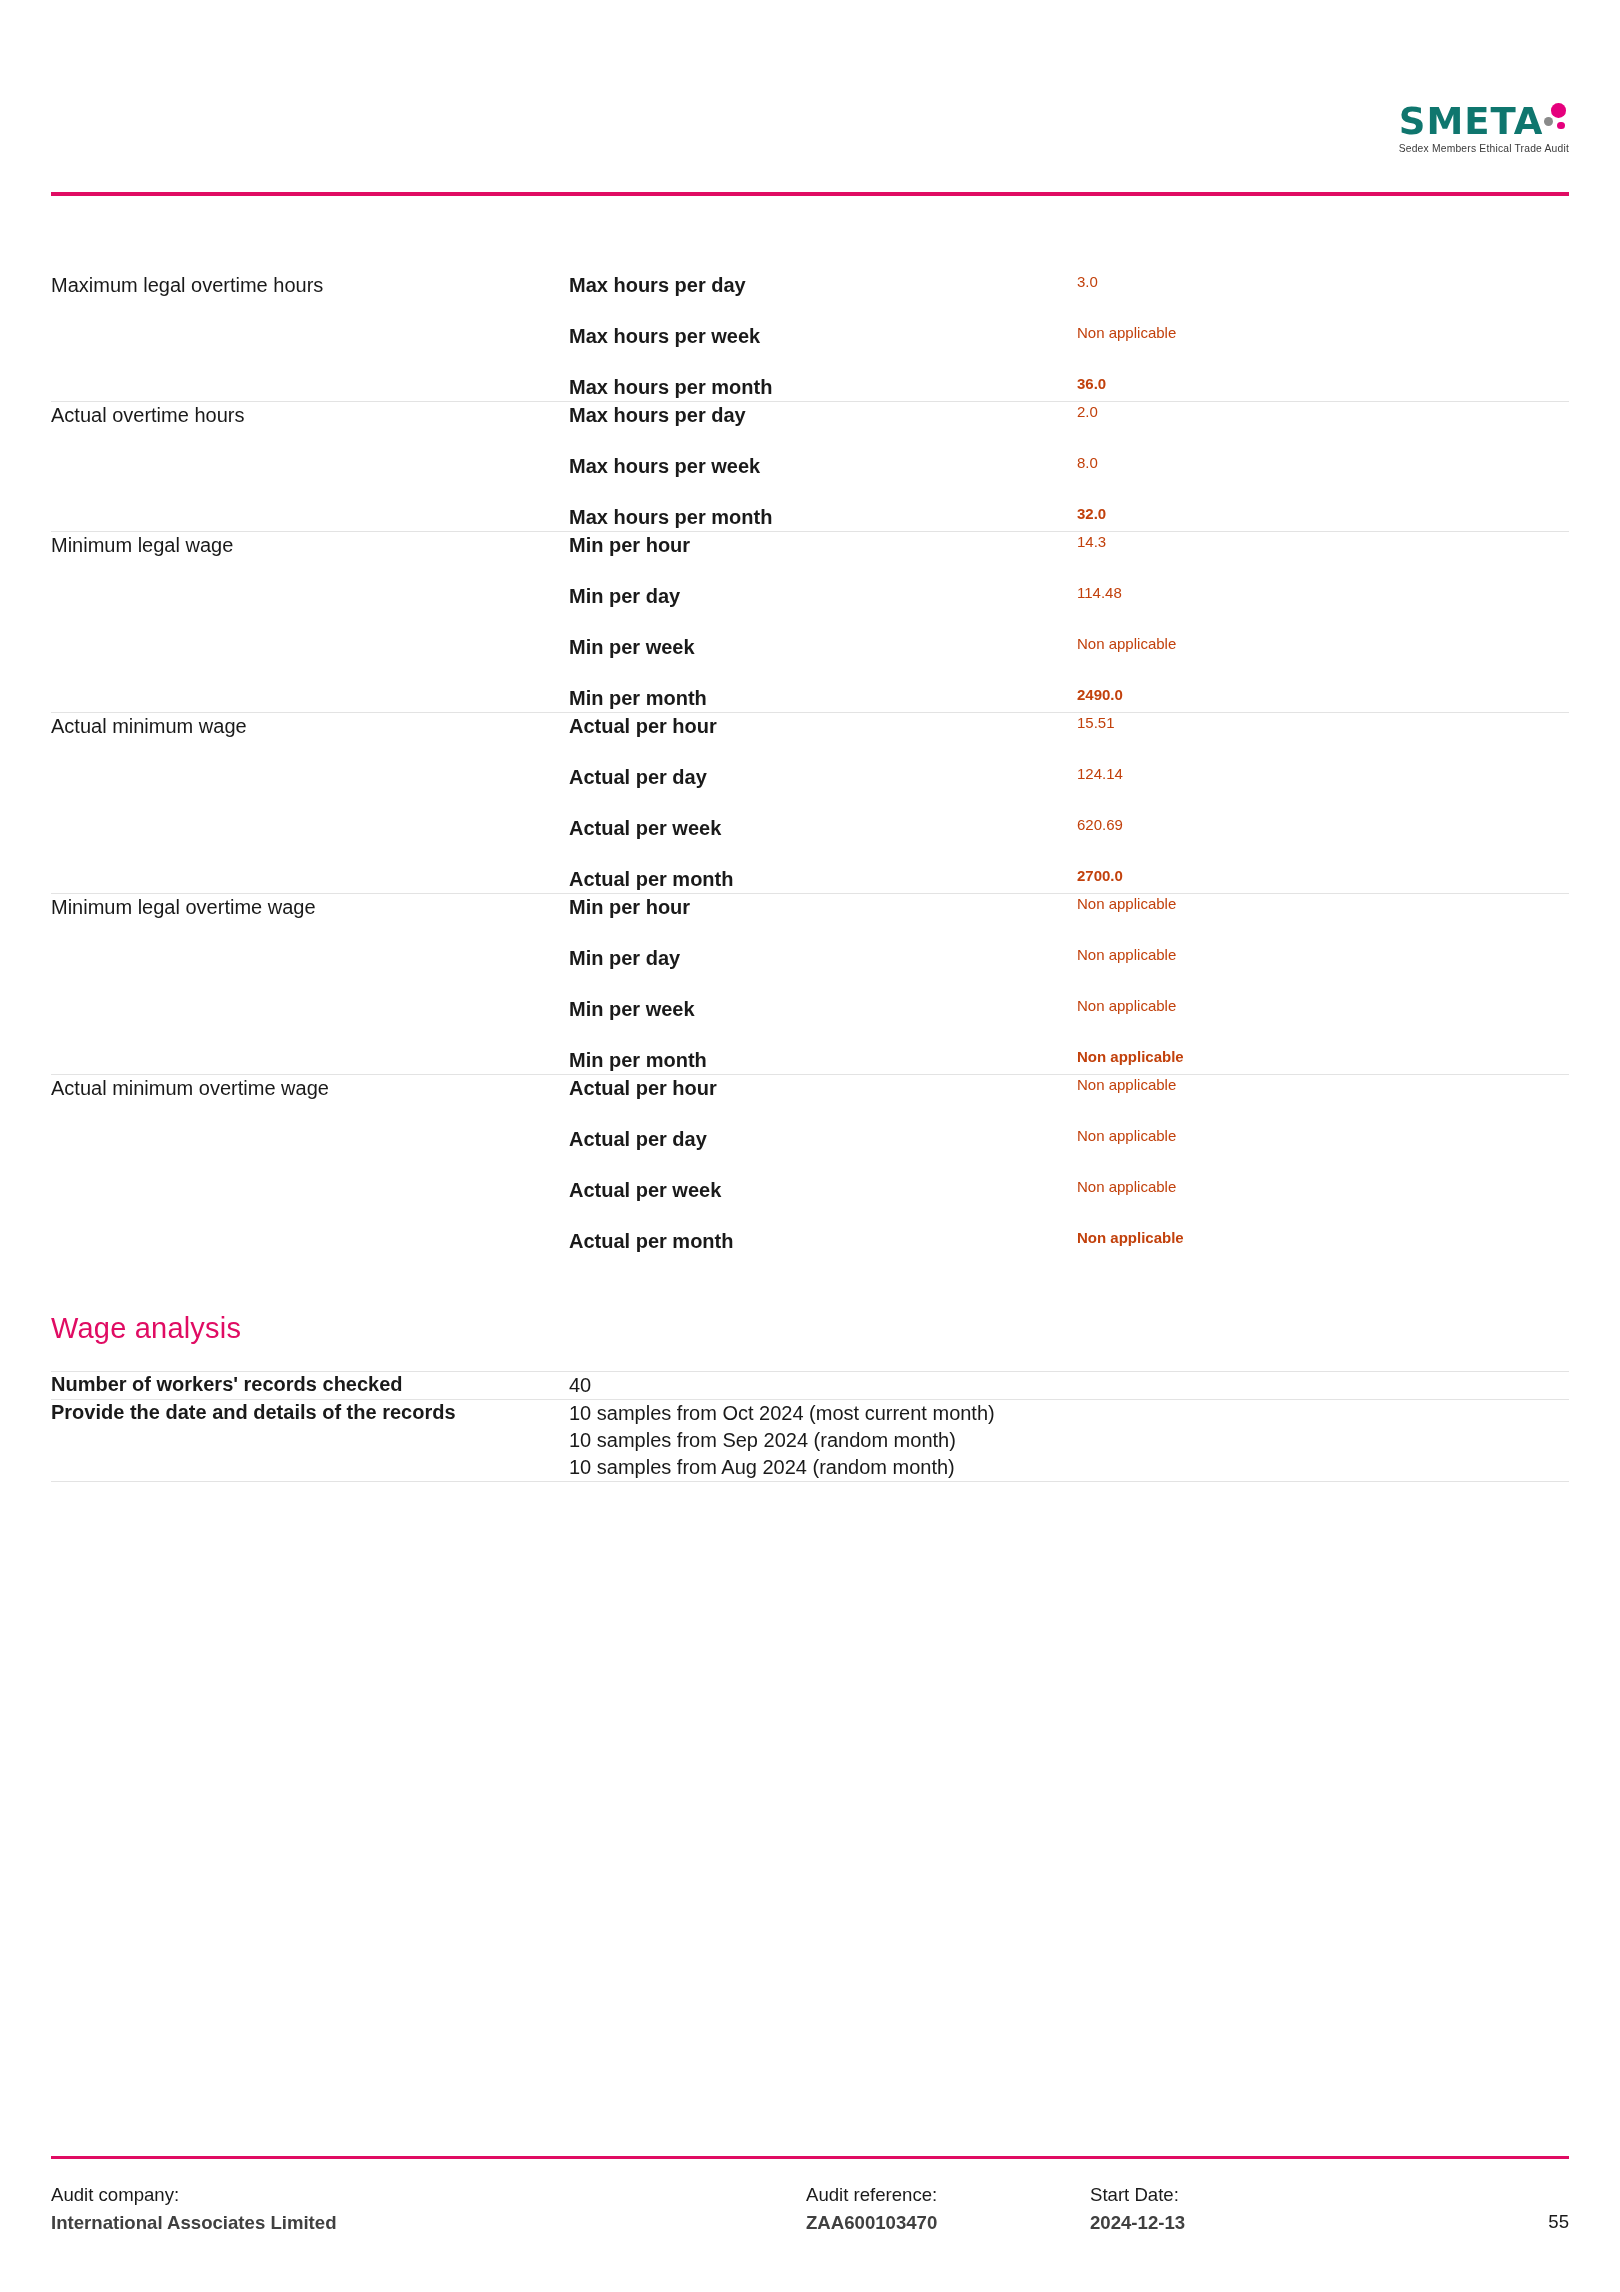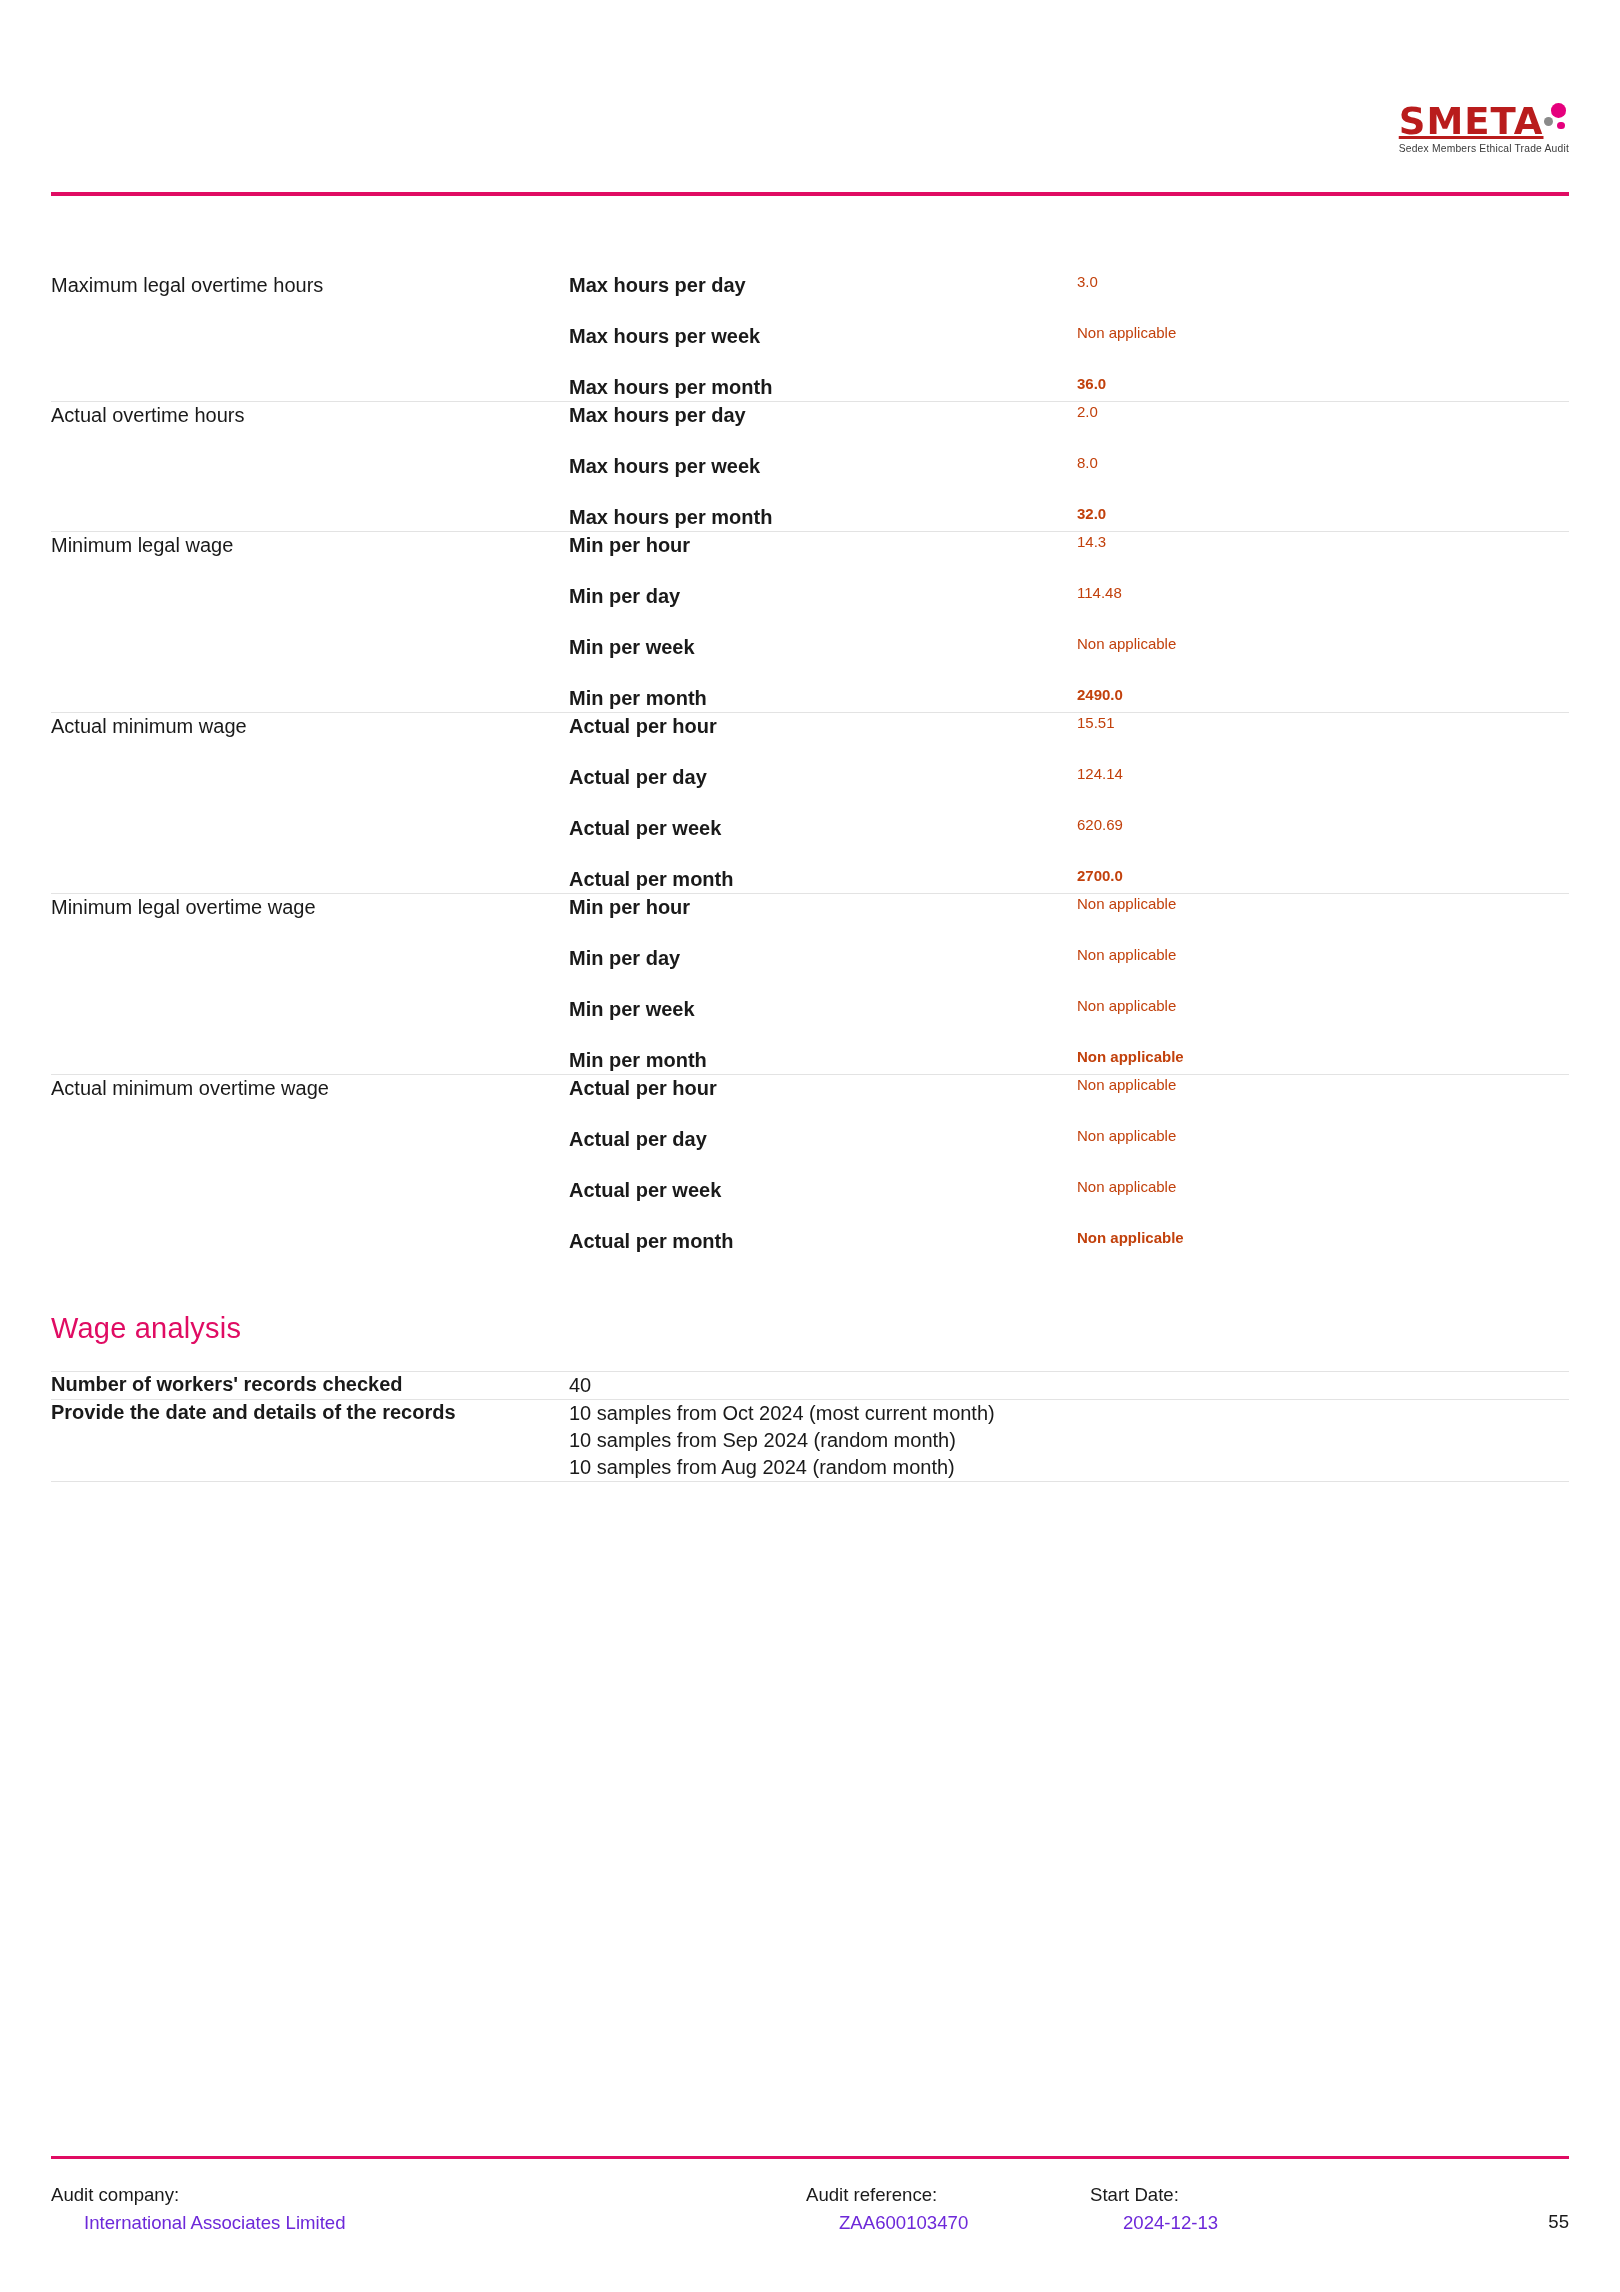--- a/index.html
+++ b/index.html
@@ -33,24 +33,23 @@
     right: 0;
     top: 103px;
     text-align: right;
     line-height: 1;
   }
   .logo-main {
     font-family: "DejaVu Sans", sans-serif;
     font-weight: bold;
     font-size: 37px;
     letter-spacing: 1px;
-    color: #b91c1c;
+    color: #0f766e;
     display: inline-block;
     position: relative;
-    text-decoration: underline;
   }
   .logo-dots {
     display: inline-block;
     position: relative;
     width: 25.5px;
     height: 29px;
     vertical-align: top;
   }
   .logo-dots .d1 {
     position: absolute;
@@ -196,24 +195,23 @@
     position: absolute;
     top: 0;
   }
   .f-lbl {
     font-size: 18.6px;
     color: #1a1a1a;
     line-height: 1.5;
   }
   .f-val {
     font-size: 18.6px;
-    font-weight: normal;
-    color: #6d28d9;
+    font-weight: bold;
+    color: #404040;
     line-height: 1.5;
-    margin-left: 33px;
   }
   .f-c1 { left: 0; }
   .f-c2 { left: 755px; }
   .f-c3 { left: 1039px; }
   .f-page {
     position: absolute;
     right: 0;
     top: 30px;
     font-size: 18.6px;
     color: #1a1a1a;

